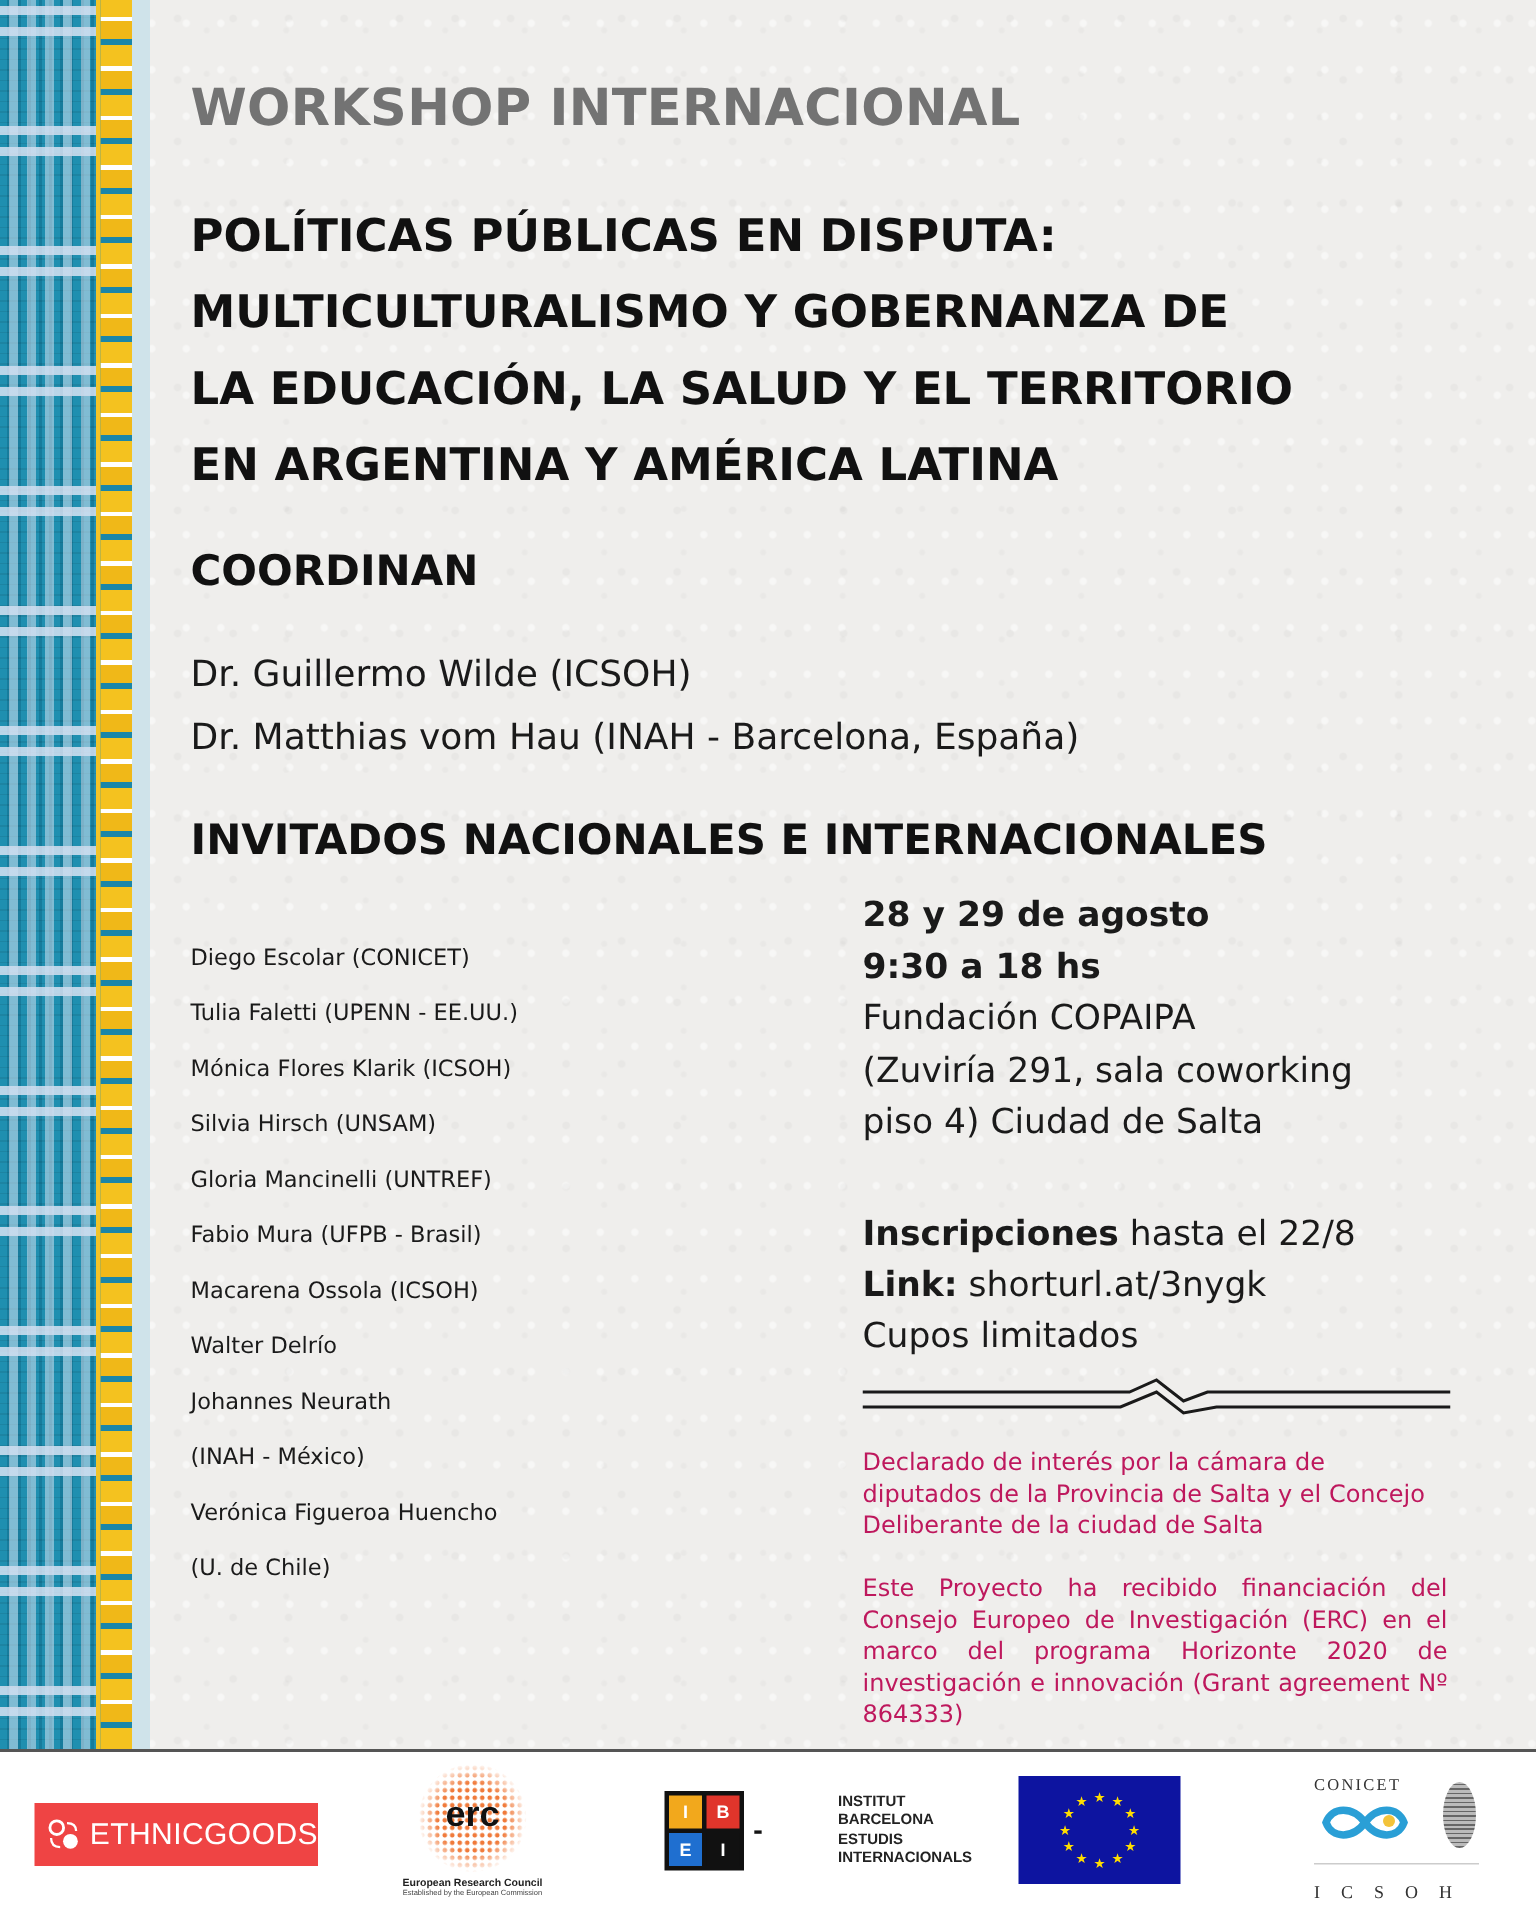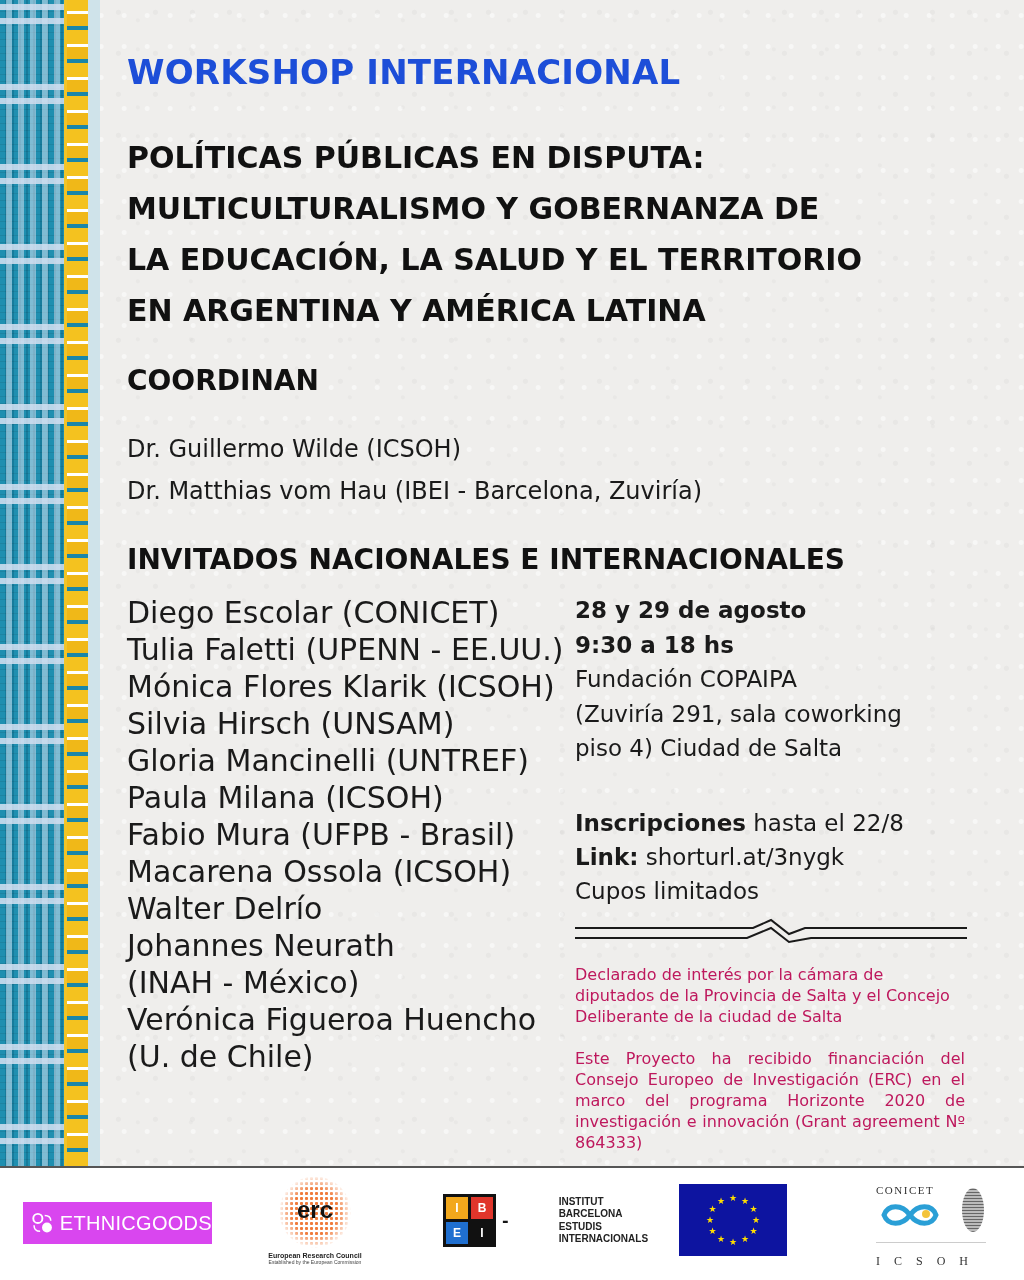--- a/index.html
+++ b/index.html
@@ -36,54 +36,54 @@
       #1a86a8;
     border-left:3px solid #f2c428;
   }
   .weave-edge {
     position:absolute; left:88px; top:0; width:12px; height:1166px;
     background:#cfe3ea;
   }
   h1.title {
     position:absolute; left:127px; top:52px; margin:0;
     font-family:"DejaVu Sans", sans-serif; font-weight:bold;
-    font-size:34px; letter-spacing:0.2px; color:#1d4ed8;
+    font-size:34px; letter-spacing:0.2px; color:#737373;
   }
   .subtitle {
     position:absolute; left:127px; top:132px; width:860px; margin:0;
     font-weight:bold; font-size:30px; line-height:51px; color:#111;
   }
   .sec-head {
     position:absolute; left:127px; margin:0;
     font-weight:bold; font-size:28px; color:#111;
   }
   .coord {
     position:absolute; left:127px; top:428px; font-size:24px; line-height:42px; color:#1a1a1a;
   }
   .guests {
-    position:absolute; left:127px; top:594px; font-size:30px; line-height:37px; color:#1a1a1a;
+    position:absolute; left:127px; top:620px; font-size:15px; line-height:37px; color:#1a1a1a;
   }
   .event {
     position:absolute; left:575px; top:593px; font-size:23px; line-height:34.5px; color:#1a1a1a;
   }
   .event .b { font-weight:bold; }
   .reg { position:absolute; left:575px; top:806px; font-size:23px; line-height:34px; color:#1a1a1a; }
   .reg .b { font-weight:bold; }
   .divider { position:absolute; left:575px; top:918px; width:392px; height:30px; }
   .note {
     position:absolute; left:575px; width:390px; font-size:16px; line-height:21px; color:#be185d;
   }
   .note.just { text-align:justify; text-align-last:left; }
   .footer {
     position:absolute; left:0; top:1166px; width:1024px; height:114px; background:#ffffff;
     border-top:2px solid #555;
   }
   .logo { position:absolute; }
   .ethnic {
-    left:23px; top:34px; width:189px; height:42px; background:#d946ef; color:#fff;
+    left:23px; top:34px; width:189px; height:42px; background:#ef4444; color:#fff;
     display:flex; align-items:center; gap:6px; box-sizing:border-box; padding-left:8px;
     font-family:"Liberation Sans", sans-serif; font-size:20px; letter-spacing:0.3px;
   }
   .erc { left:256px; top:8px; width:118px; height:100px; text-align:center; }
   .erc .dots {
     width:72px; height:72px; margin:0 auto; border-radius:50%;
     background: radial-gradient(circle, #f07a3a 0 1.3px, transparent 1.8px) 0 0/5px 5px;
     -webkit-mask: radial-gradient(circle, #000 45%, transparent 72%);
     mask: radial-gradient(circle, #000 45%, transparent 72%);
     position:relative;
@@ -117,31 +117,30 @@
 <div class="subtitle">
   <div>POLÍTICAS PÚBLICAS EN DISPUTA:</div>
   <div>MULTICULTURALISMO Y GOBERNANZA DE</div>
   <div>LA EDUCACIÓN, LA SALUD Y EL TERRITORIO</div>
   <div>EN ARGENTINA Y AMÉRICA LATINA</div>
 </div>
 
 <h2 class="sec-head" style="top:364px">COORDINAN</h2>
 <div class="coord">
   <div>Dr. Guillermo Wilde (ICSOH)</div>
-  <div>Dr. Matthias vom Hau (IBEI - Barcelona, Zuviría)</div>
+  <div>Dr. Matthias vom Hau (INAH - Barcelona, España)</div>
 </div>
 
 <h2 class="sec-head" style="top:543px">INVITADOS NACIONALES E INTERNACIONALES</h2>
 <div class="guests">
   <div>Diego Escolar (CONICET)</div>
   <div>Tulia Faletti (UPENN - EE.UU.)</div>
   <div>Mónica Flores Klarik (ICSOH)</div>
   <div>Silvia Hirsch (UNSAM)</div>
   <div>Gloria Mancinelli (UNTREF)</div>
-  <div>Paula Milana (ICSOH)</div>
   <div>Fabio Mura (UFPB - Brasil)</div>
   <div>Macarena Ossola (ICSOH)</div>
   <div>Walter Delrío</div>
   <div>Johannes Neurath</div>
   <div>(INAH - México)</div>
   <div>Verónica Figueroa Huencho</div>
   <div>(U. de Chile)</div>
 </div>
 
 <div class="event">

